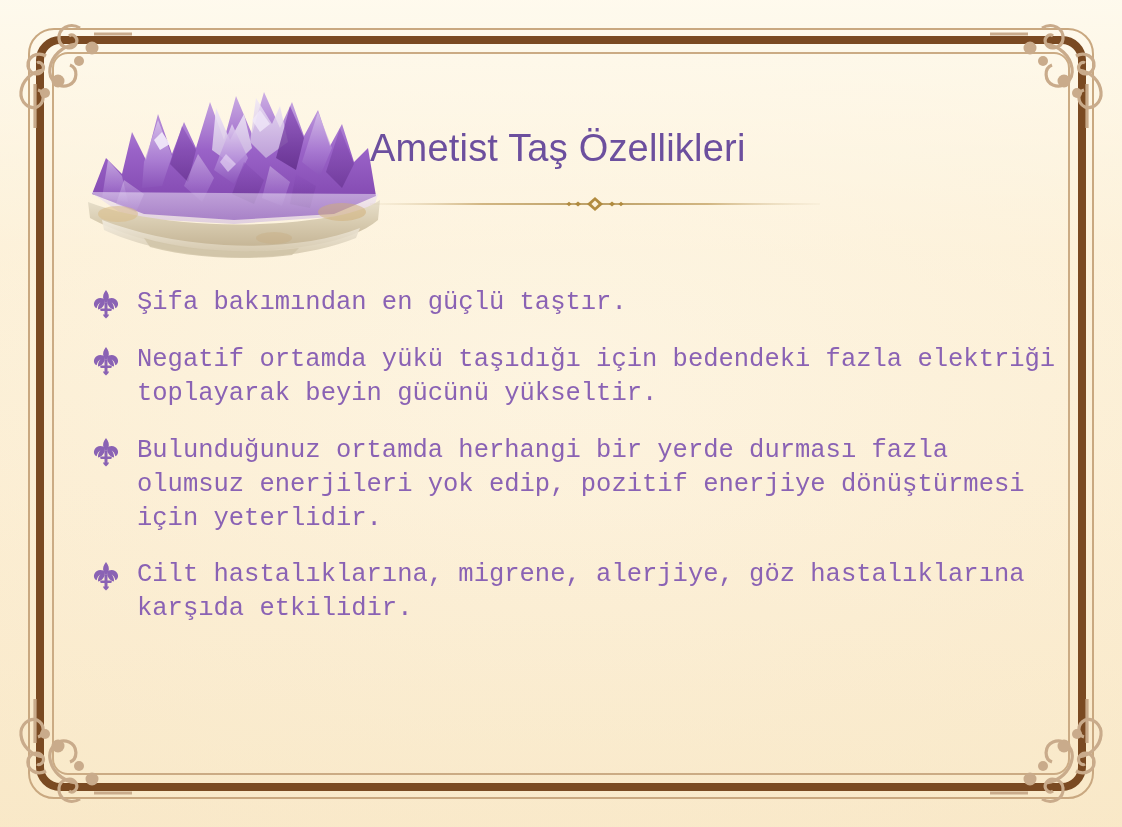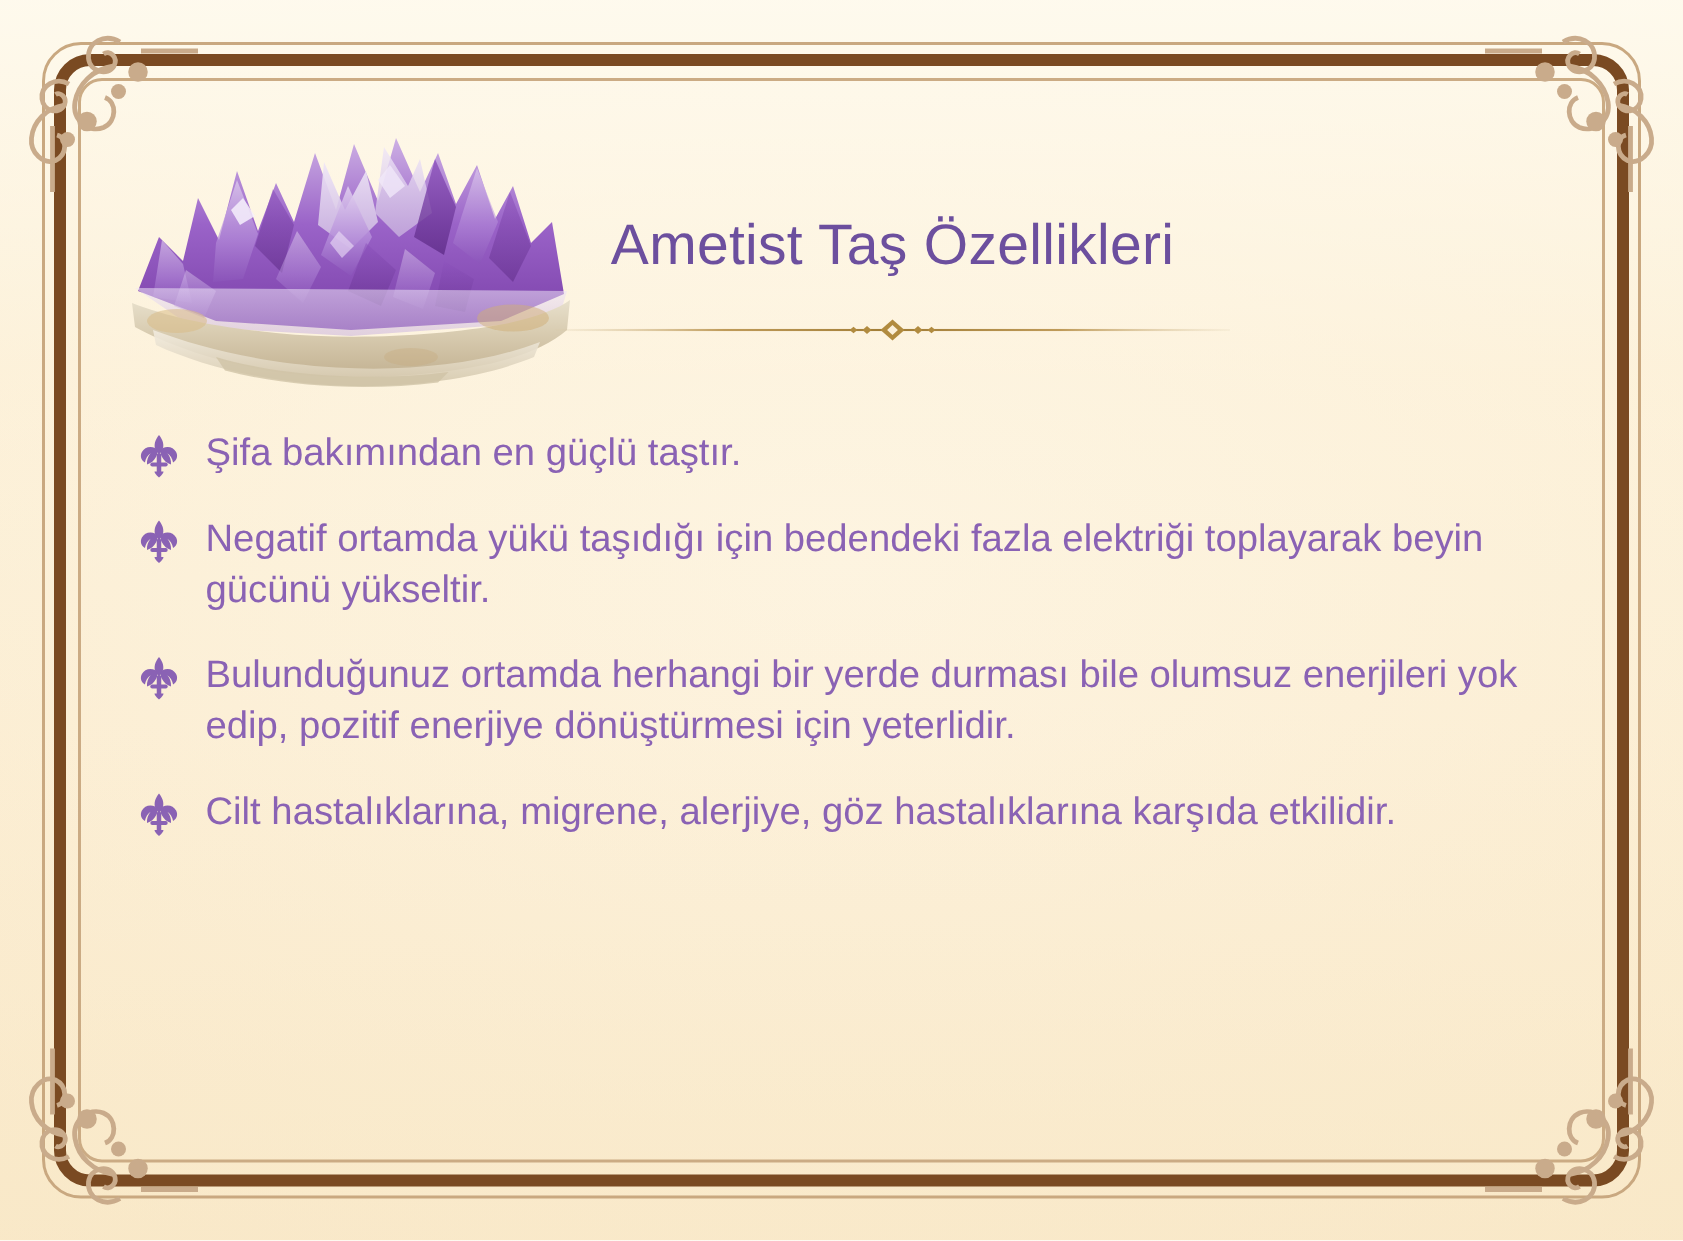--- a/index.html
+++ b/index.html
@@ -70,22 +70,20 @@
     height: 210px;
   }
   .crystal svg { display: block; width: 100%; height: 100%; }
 
   
   .title-block {
     position: absolute;
     left: 370px;
     top: 128px;
     width: 450px;
-    text-align: center;
-    margin-top: 16px;
   }
   .title {
     font-size: 38px;
     font-weight: 400;
     color: #6c4f9e;
     letter-spacing: 0.2px;
     line-height: 1.1;
     margin: 0;
     white-space: nowrap;
   }
@@ -100,22 +98,23 @@
   .list {
     position: absolute;
     left: 92px;
     top: 286px;
     width: 965px;
   }
   .item {
     display: flex;
     align-items: flex-start;
     margin-bottom: 23px;
-  }
-  .item:last-child { margin-bottom: 12px; text-align: right; }
+    font-family: Liberation Mono, monospace;
+  }
+  .item:last-child { margin-bottom: 12px; }
   .bullet {
     flex: 0 0 auto;
     width: 28px;
     height: 30px;
     margin-right: 17px;
     margin-top: 3px;
   }
   .bullet svg { display: block; width: 100%; height: 100%; }
   .item-text {
     font-size: 25.5px;
@@ -362,21 +361,21 @@
                      C8.6 20 10.8 18.2 12.2 15.4 C12.9 14 13 12.6 12.8 11.4 Z"></path>
             <path d="M16.6 9.6 C20.4 8.2 23.8 9.4 25.4 12.4 C26.8 15.1 25.9 18 23.4 19.3
                      C22.8 16.6 21.6 14.6 19.6 13.2 C21.4 15.4 22.2 17.8 22 20.6
                      C19.4 20 17.2 18.2 15.8 15.4 C15.1 14 15 12.6 15.2 11.4 Z"></path>
             <rect x="12.5" y="13.2" width="3" height="13.2" rx="1.2"></rect>
             <rect x="8.2" y="19.4" width="11.6" height="2.6" rx="1.3"></rect>
             <path d="M14 29.4 C12 27.6 11 26.4 11 25.4 L17 25.4 C17 26.4 16 27.6 14 29.4 Z"></path>
           </g>
         </svg>
       </span>
-      <span class="item-text">Bulunduğunuz ortamda herhangi bir yerde durması bile olumsuz enerjileri yok edip, pozitif enerjiye dönüştürmesi için yeterlidir.</span>
+      <span class="item-text">Bulunduğunuz ortamda herhangi bir yerde durması fazla olumsuz enerjileri yok edip, pozitif enerjiye dönüştürmesi için yeterlidir.</span>
     </div>
 
 
     <div class="item">
       <span class="bullet">
         <svg viewBox="0 0 28 30">
           <g fill="#8a62b4">
             <path d="M14 1 C11.4 4.2 10.4 7.6 11.6 10.6 C12.2 12.1 13.2 13 14 14.2
                      C14.8 13 15.8 12.1 16.4 10.6 C17.6 7.6 16.6 4.2 14 1 Z"></path>
             <path d="M11.4 9.6 C7.6 8.2 4.2 9.4 2.6 12.4 C1.2 15.1 2.1 18 4.6 19.3

